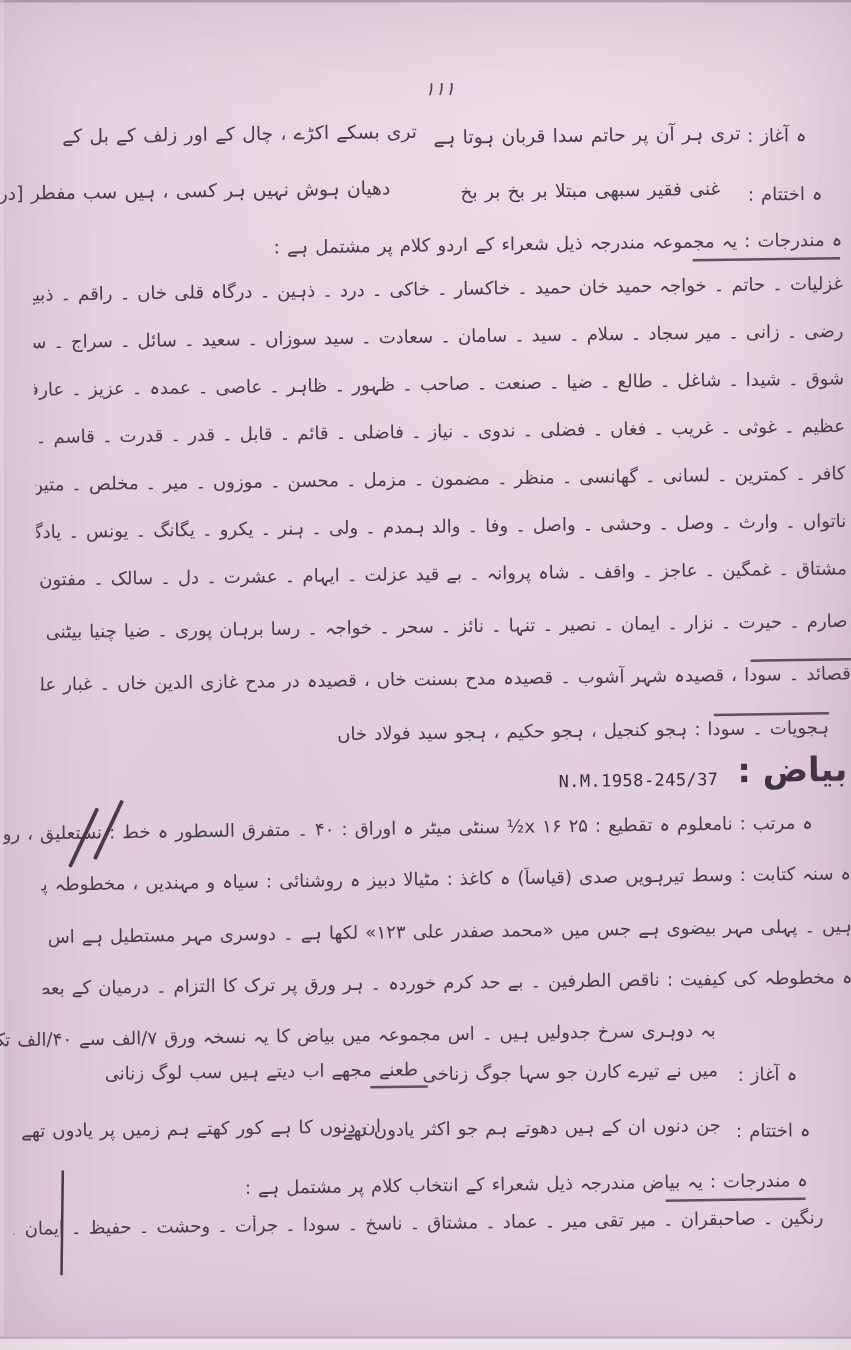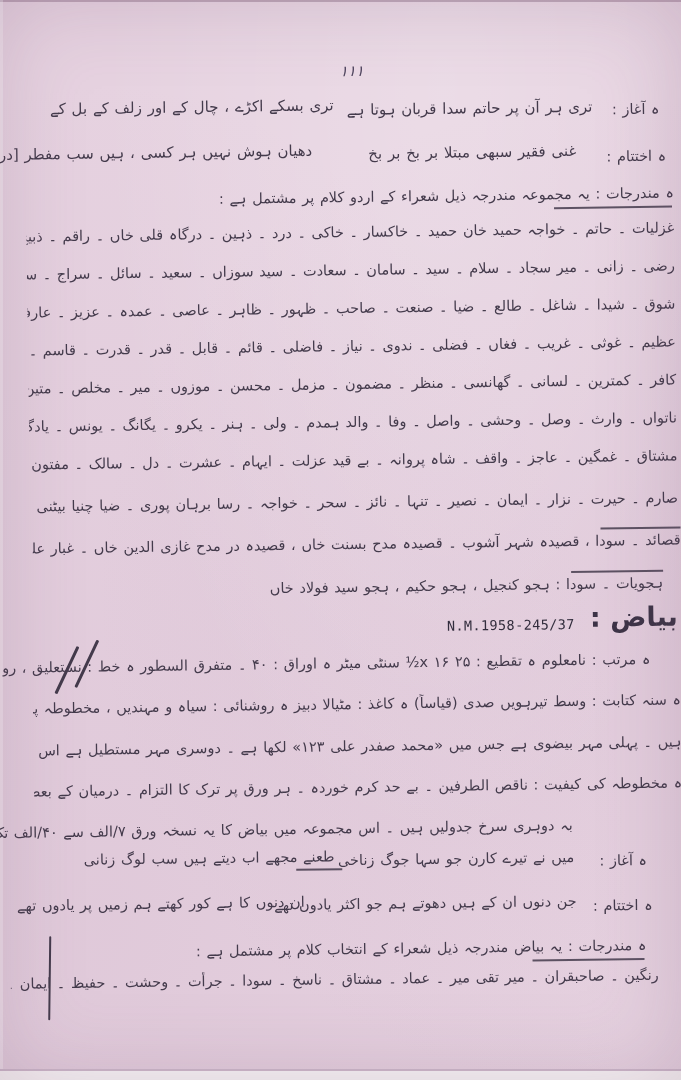--- a/index.html
+++ b/index.html
@@ -18,21 +18,21 @@
     font-family:"DejaVu Sans", sans-serif;
     color:var(--ink);
   }
   #content{position:absolute;inset:0;transform:rotate(-0.8deg);transform-origin:640px 420px;}
   .line{
     position:absolute;direction:rtl;white-space:nowrap;
     font-size:14.5px;line-height:1.35;color:var(--ink);
     letter-spacing:0px;word-spacing:1px;
   }
   .hemistich{text-align:center;}
-  .label{text-align:center;}
+  .label{text-align:left;}
   .list{max-width:648px;overflow:hidden;text-align:right;}
   .rule{position:absolute;background:var(--ink);height:1.5px;opacity:.85;}
   .pageno{
     position:absolute;font-size:15px;color:#514760;
     transform:skewX(-18deg);letter-spacing:1px;direction:rtl;
   }
   .bayaz-title{
     position:absolute;direction:rtl;font-size:27px;font-weight:bold;
     color:#3d3447;letter-spacing:1px;
   }

